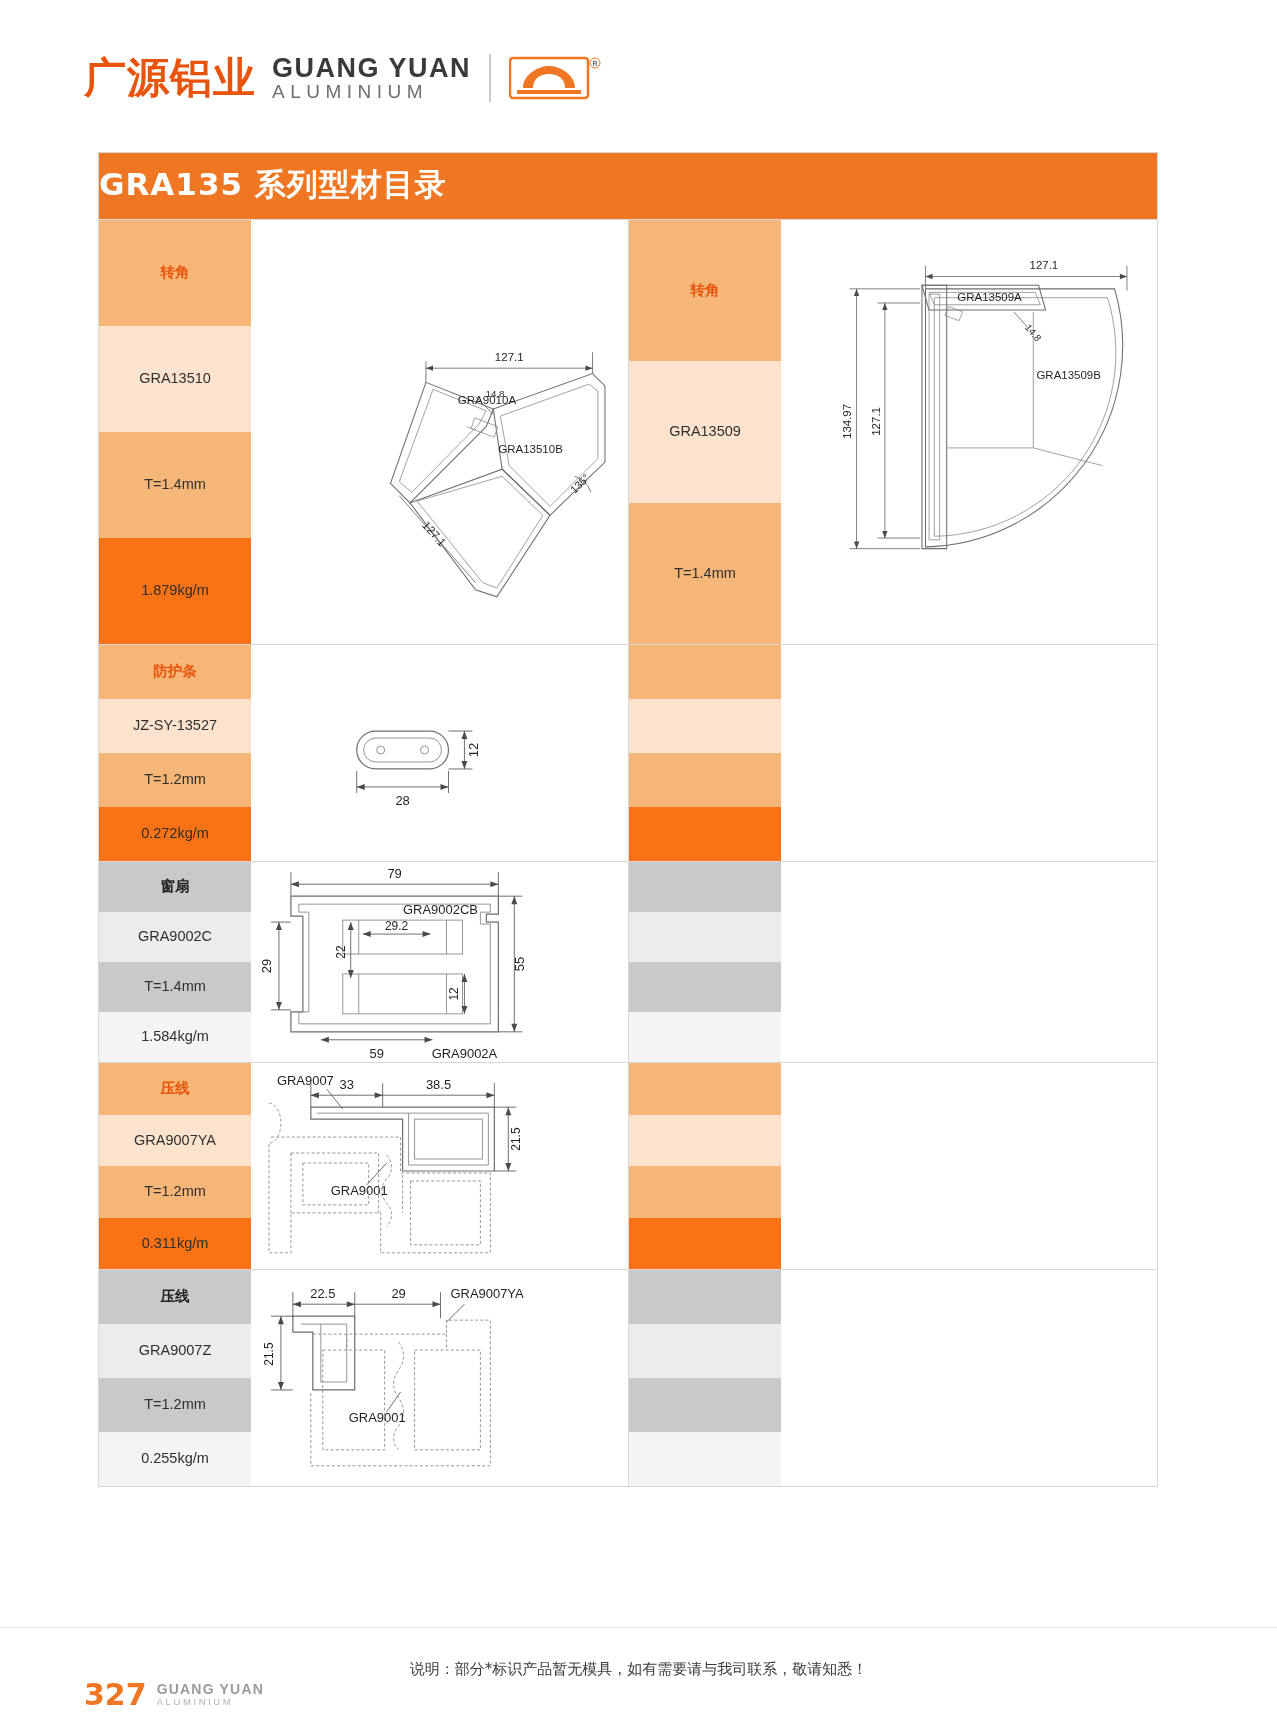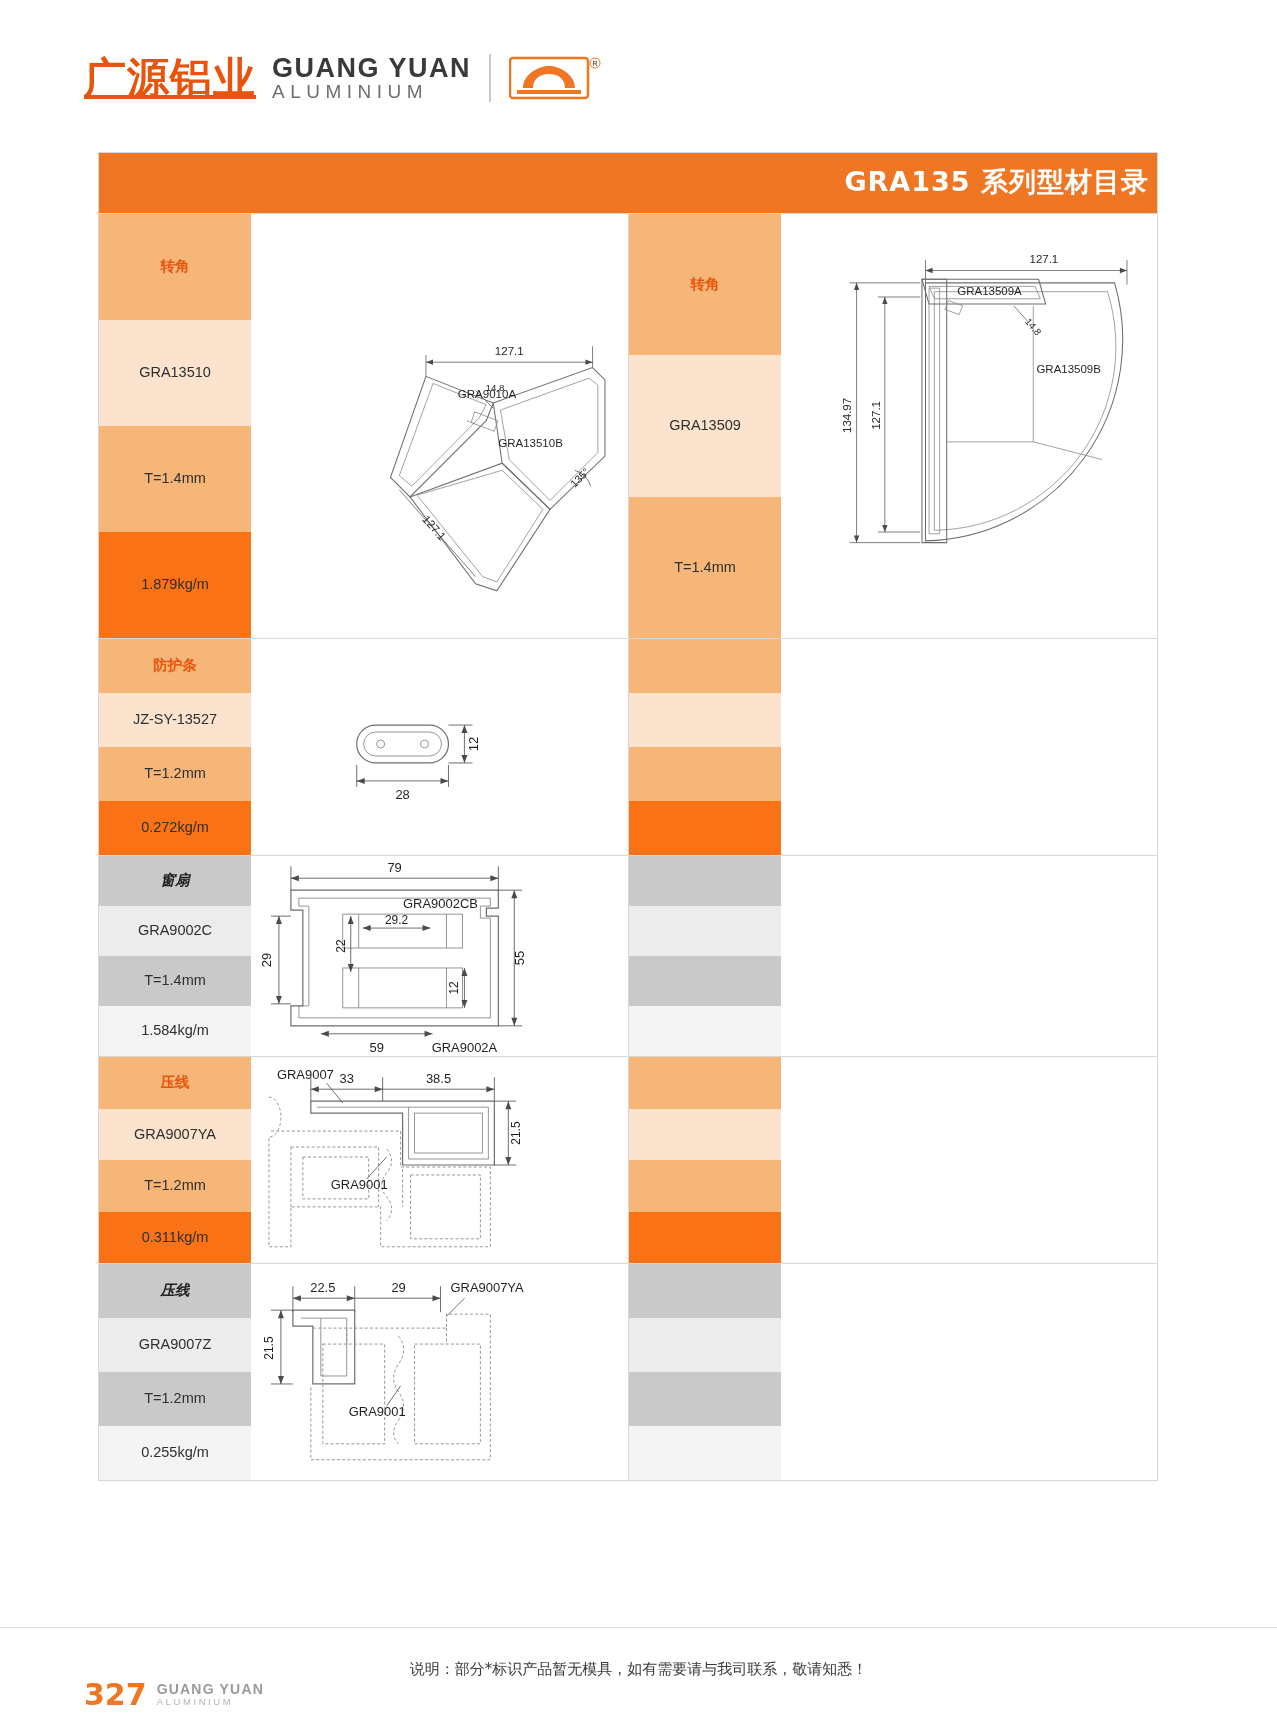--- a/index.html
+++ b/index.html
@@ -25,21 +25,20 @@
     align-items: center;
     height: 72px;
   }
   .logo-cn {
     font-family: "DejaVu Sans", sans-serif;
     font-size: 42px;
     font-weight: bold;
     color: #e8540c;
     letter-spacing: 1px;
     line-height: 1;
-    text-decoration: underline;
   }
   .logo-en {
     margin-left: 16px;
     line-height: 1.05;
   }
   .logo-en .l1 {
     font-size: 27px;
     font-weight: bold;
     color: #3a3a3a;
     letter-spacing: 1.5px;
@@ -68,24 +67,24 @@
     left: 98px;
     top: 152px;
     width: 1060px;
     border: 1px solid #d8d8d8;
     box-sizing: border-box;
   }
   .title-bar {
     background: #ef7623;
     color: #ffffff;
     font-family: "DejaVu Sans", sans-serif;
-    font-size: 27px;
+    font-size: 31px;
     font-weight: bold;
     letter-spacing: 1px;
-    text-align: right;
+    text-align: left;
     padding: 11px 8px 13px 0;
   }
 
   .row {
     display: flex;
     border-top: 1px solid #d8d8d8;
   }
   .row:first-of-type { border-top: none; }
 
   .half {
@@ -116,21 +115,21 @@
   .labels .cell.head {
     font-weight: bold;
     font-family: "DejaVu Sans", sans-serif;
   }
   
   .sc-orange .cell:nth-child(1) { background: #f6b678; color: #e8540c; }
   .sc-orange .cell:nth-child(2) { background: #fbe3cd; }
   .sc-orange .cell:nth-child(3) { background: #f6b678; }
   .sc-orange .cell:nth-child(4) { background: #f97316; }
   
-  .sc-gray .cell:nth-child(1) { background: #c9c9c9; color: #222; font-style: italic; }
+  .sc-gray .cell:nth-child(1) { background: #c9c9c9; color: #222; }
   .sc-gray .cell:nth-child(2) { background: #ececec; }
   .sc-gray .cell:nth-child(3) { background: #c9c9c9; }
   .sc-gray .cell:nth-child(4) { background: #f4f4f4; }
 
   .figure {
     flex: 1 1 auto;
     position: relative;
     background: #ffffff;
     box-sizing: border-box;
   }

